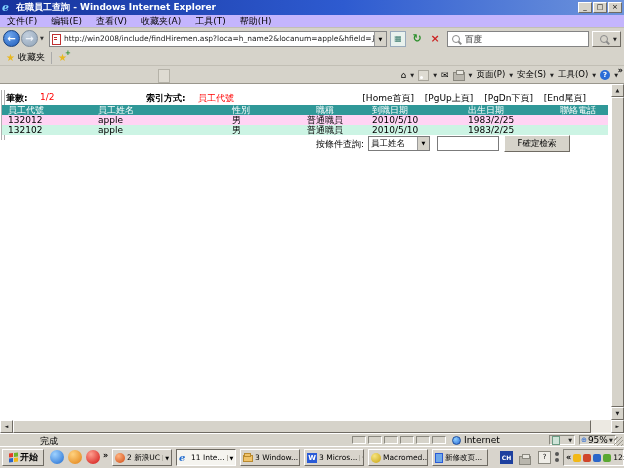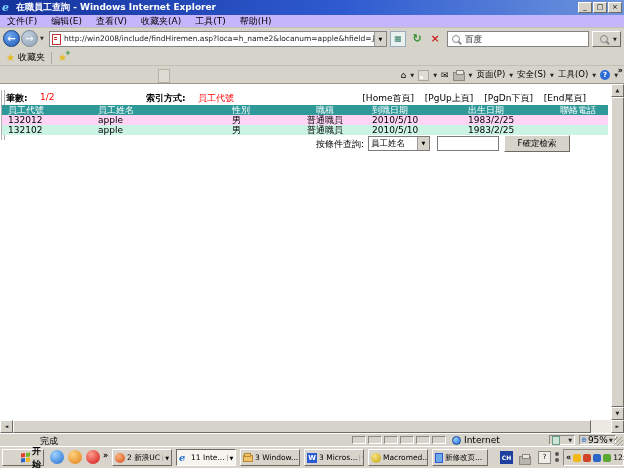--- a/index.html
+++ b/index.html
@@ -104,21 +104,21 @@
   .globe{width:9px;height:9px;border-radius:50%;background:radial-gradient(circle at 35% 30%,#8fd0ff,#2a6bd7);border:1px solid #1d4e9e;box-sizing:border-box;}
   .pm-box{position:absolute;left:549px;top:1px;width:26px;height:10px;border:1px solid;border-color:#8a887f #fff #fff #8a887f;box-sizing:border-box;display:flex;align-items:center;justify-content:space-between;padding:0 2px;}
   .pm-ico{width:6px;height:7px;background:#cfe4d8;border:1px solid #6b9c84;}
   .zoom-box{position:absolute;left:579px;top:1px;width:37px;height:10px;border:1px solid;border-color:#8a887f #fff #fff #8a887f;box-sizing:border-box;display:flex;align-items:center;gap:1px;padding:0 1px;}
   .zoom-mag{color:#2a6bd7;font-size:7px;line-height:8px;}
   .grip{position:absolute;right:1px;top:3px;width:9px;height:9px;background:
     repeating-linear-gradient(135deg,transparent 0 2px,#9a978d 2px 3px);}
 
   
   .taskbar{left:0;top:446px;width:624px;height:22px;background:#d8d4cc;border-top:1px solid #fff;box-sizing:border-box;}
-  .startbtn{position:absolute;left:2px;top:2px;width:42px;height:17px;background:#d8d4cc;border:1px solid;border-color:#fff #6f6b63 #6f6b63 #fff;box-sizing:border-box;display:flex;align-items:center;gap:2px;padding-left:18px;font-weight:bold;}
+  .startbtn{position:absolute;left:2px;top:2px;width:42px;height:17px;background:#d8d4cc;border:1px solid;border-color:#fff #6f6b63 #6f6b63 #fff;box-sizing:border-box;display:flex;align-items:center;gap:2px;padding-left:6px;font-weight:bold;}
   .flag{position:relative;width:9px;height:9px;transform:skewY(-6deg);flex:none;}
   .flag i{position:absolute;width:4px;height:4px;}
   .flag .f1{left:0;top:0;background:#e33e2b;}
   .flag .f2{left:5px;top:0;background:#6fb62c;}
   .flag .f3{left:0;top:5px;background:#2b66c9;}
   .flag .f4{left:5px;top:5px;background:#f2b817;}
   .ql{position:absolute;top:3px;width:14px;height:14px;border-radius:50%;}
   .ql1{left:50px;background:radial-gradient(circle at 35% 30%,#9fd2ff,#1f6bd0);}
   .ql2{left:68px;background:radial-gradient(circle at 35% 30%,#ffd27f,#e07f12);}
   .ql3{left:86px;background:radial-gradient(circle at 35% 30%,#ff9f8f,#d01212);}

